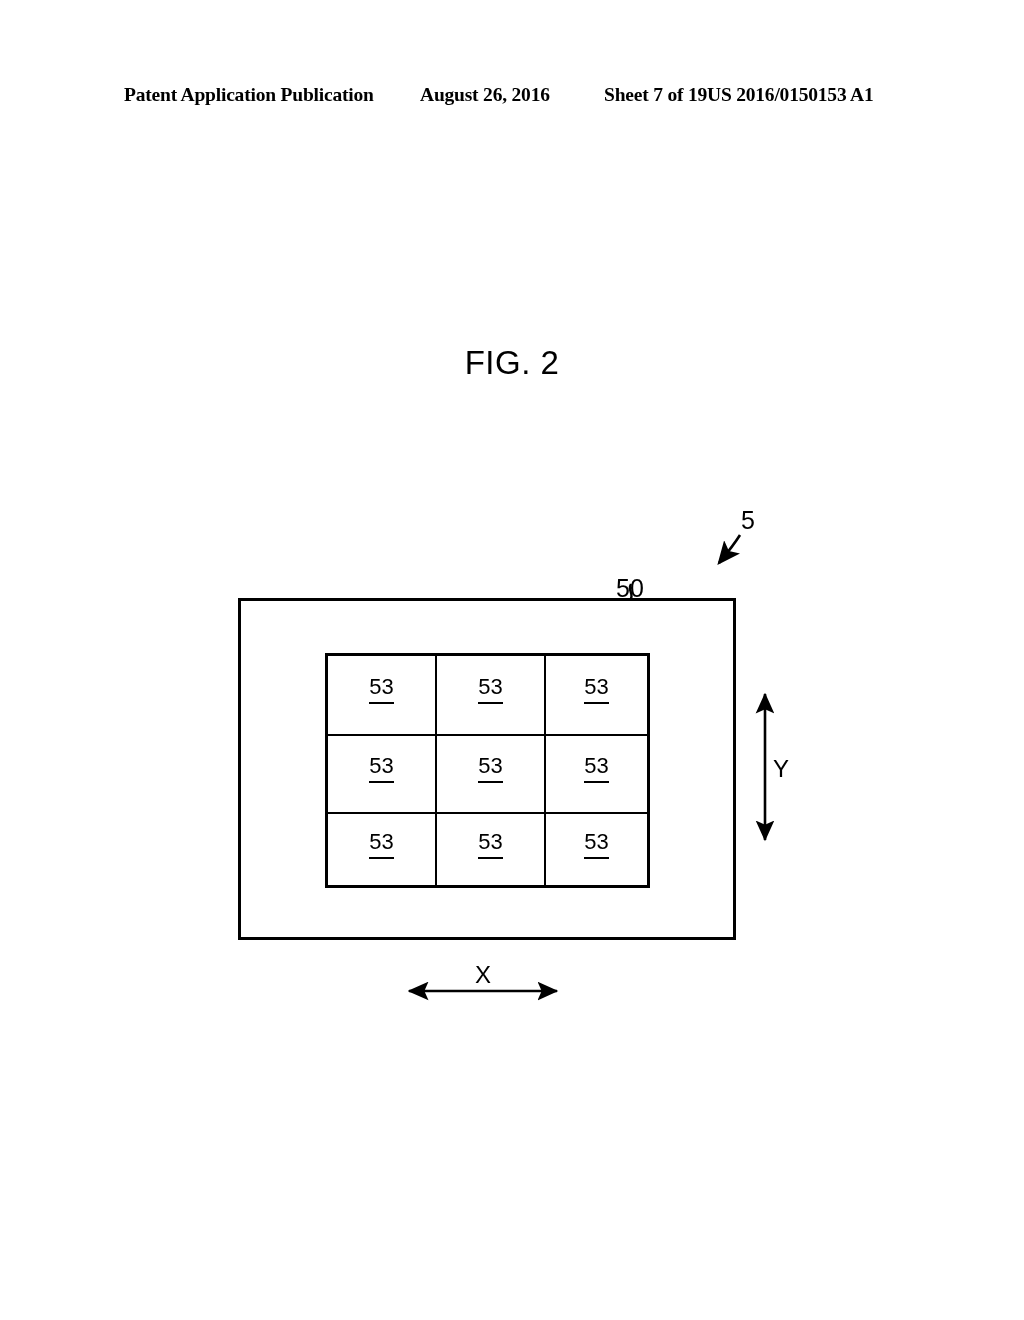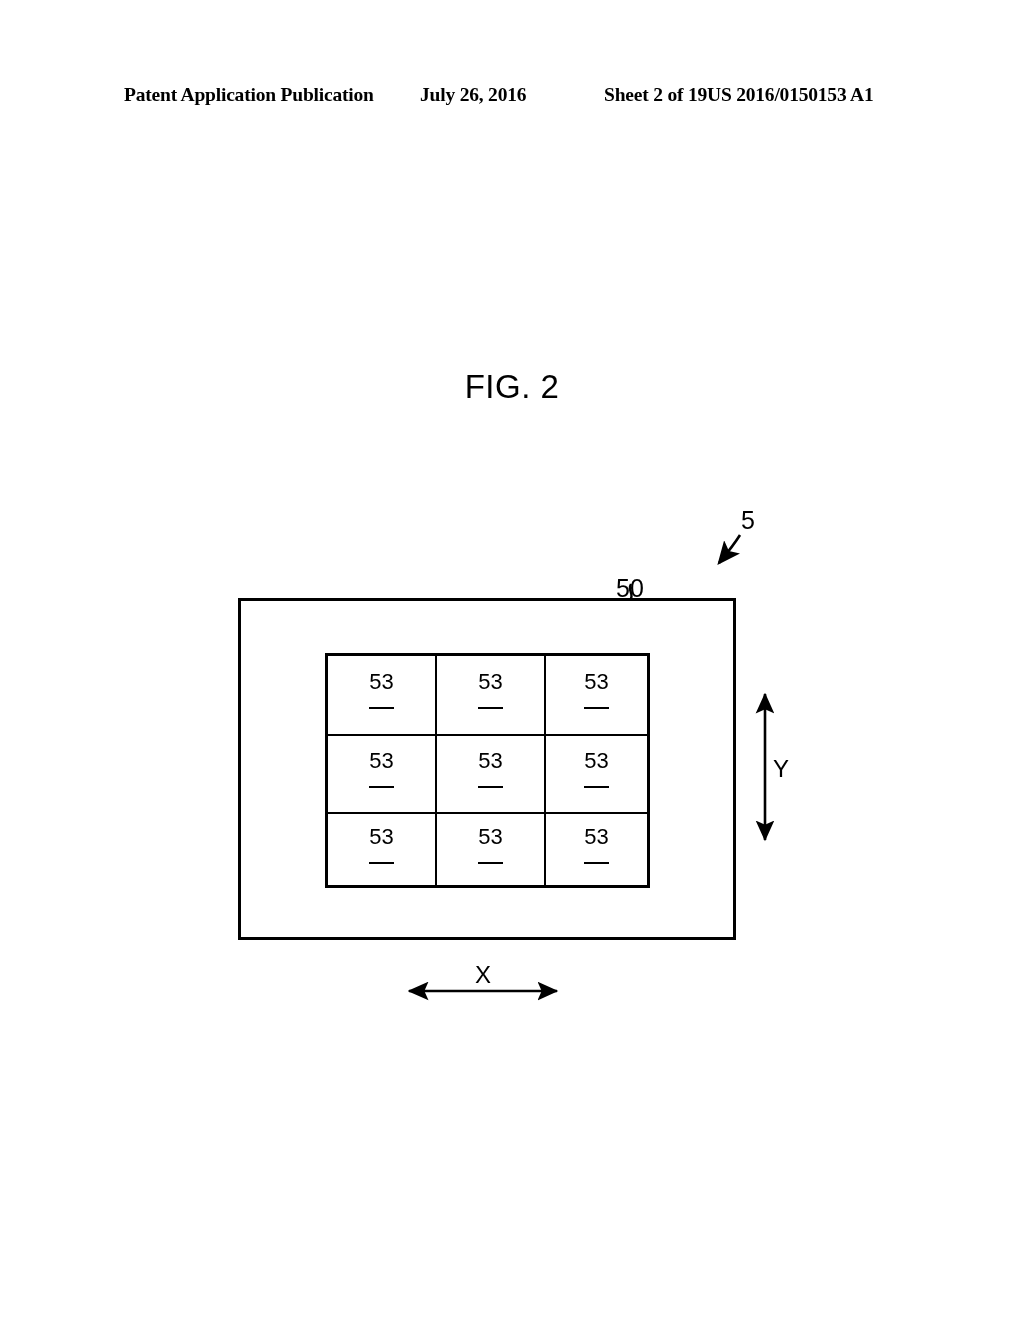--- a/index.html
+++ b/index.html
@@ -44,21 +44,20 @@
   #fig-title {
     position: absolute;
     left: 0;
     top: 344px;
     width: 1024px;
     text-align: center;
     font-size: 33px;
     font-family: "Liberation Sans", sans-serif;
     letter-spacing: 0.5px;
     color: #000;
-    margin-top: 24px;
   }
 
   
   #drawing {
     position: absolute;
     left: 0;
     top: 0;
     width: 1024px;
     height: 1320px;
   }
@@ -99,21 +98,21 @@
     justify-content: center;
   }
   .cell.col-last { border-right: none; }
   .cell.row-last { border-bottom: none; }
   .cell-label {
     font-size: 22px;
     font-family: "Liberation Sans", sans-serif;
     line-height: 1;
     color: #000;
     border-bottom: 2.5px solid #000;
-    padding-bottom: 14px;
+    padding-bottom: 4px;
     position: relative;
     top: -5px;
   }
 
   
   .ref-label {
     position: absolute;
     font-size: 25px;
     font-family: "Liberation Sans", sans-serif;
     line-height: 1;
@@ -135,22 +134,22 @@
     pointer-events: none;
   }
 </style>
 </head>
 <body>
 
 <div id="page">
 
   <div id="header">
     <span class="hdr-txt" id="hdr-pub">Patent Application Publication</span>
-    <span class="hdr-txt" id="hdr-date">July 26, 2016</span>
-    <span class="hdr-txt" id="hdr-sheet">Sheet 2 of 19</span>
+    <span class="hdr-txt" id="hdr-date">August 26, 2016</span>
+    <span class="hdr-txt" id="hdr-sheet">Sheet 7 of 19</span>
     <span class="hdr-txt" id="hdr-num">US 2016/0150153 A1</span>
   </div>
 
   <div id="fig-title">FIG. 2</div>
 
   <div id="drawing">
 
     <div id="outer-rect"></div>
 
     <div id="grid">

